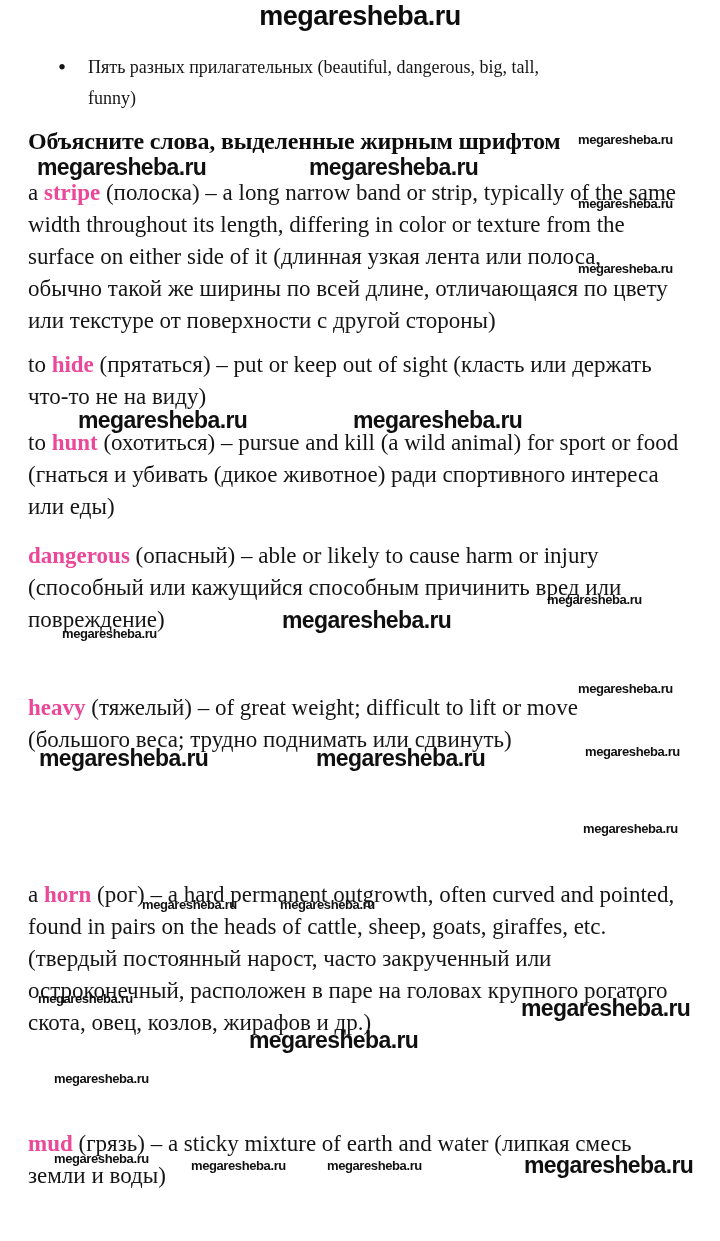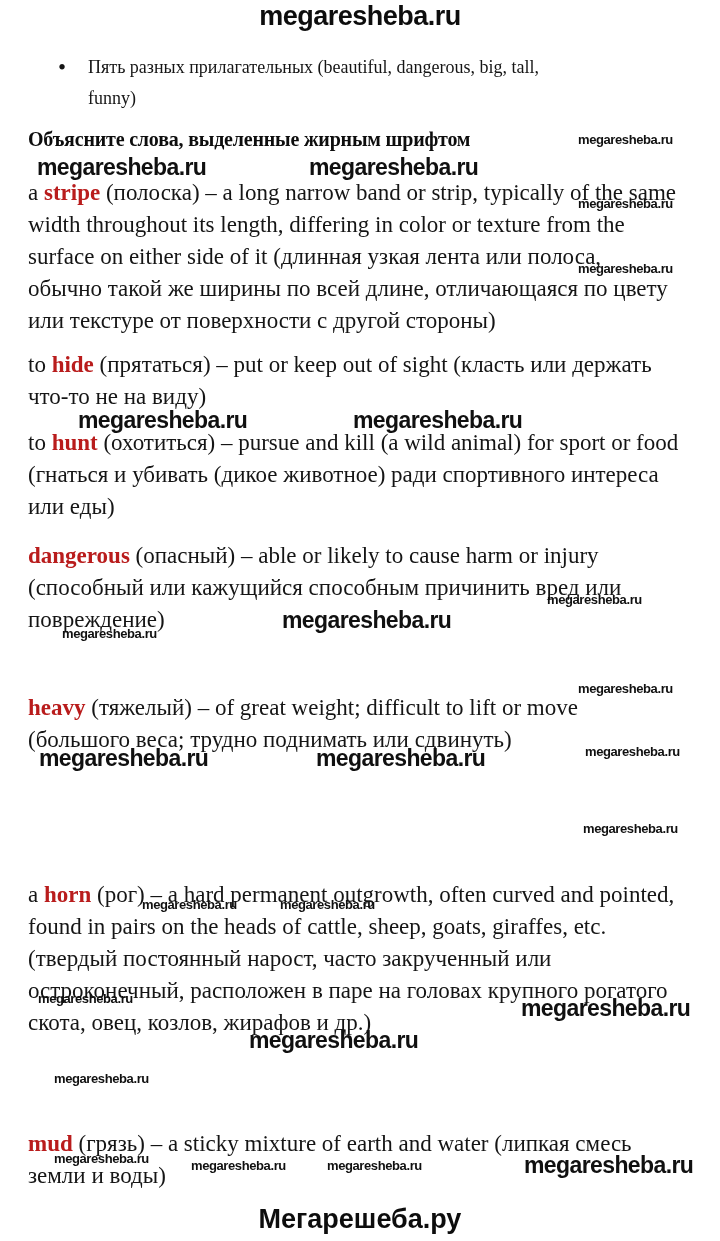--- a/index.html
+++ b/index.html
@@ -38,33 +38,33 @@
   }
   .bullet-text {
     font-size: 18px;
     line-height: 31px;
     white-space: pre-wrap;
   }
   .doc-heading {
     position: absolute;
     top: 128px; left: 28px;
     font-weight: bold;
-    font-size: 20px;
+    font-size: 24px;
     letter-spacing: -0.2px;
     color: #0d0d0d;
   }
   .entry {
     position: absolute;
     left: 28px;
     width: 688px;
     font-size: 23px;
     line-height: 32px;
     white-space: pre-wrap;
   }
-  .entry .term { font-weight: bold; color: #b91c1c; }
+  .entry .term { font-weight: bold; color: #ec4899; }
   .wm {
     position: absolute;
     font-family: "Liberation Sans", sans-serif;
     font-weight: bold;
     white-space: nowrap;
     color: #101010;
   }
   .wm-sm { font-size: 13px; letter-spacing: -0.4px; }
   .wm-md { font-size: 23px; letter-spacing: -0.6px; }
   .footer-title {
@@ -145,15 +145,14 @@
   <span class="wm wm-sm" style="left:585px;top:744px">megaresheba.ru</span>
   <span class="wm wm-sm" style="left:583px;top:821px">megaresheba.ru</span>
   <span class="wm wm-sm" style="left:142px;top:897px">megaresheba.ru</span>
   <span class="wm wm-sm" style="left:280px;top:897px">megaresheba.ru</span>
   <span class="wm wm-sm" style="left:38px;top:991px">megaresheba.ru</span>
   <span class="wm wm-sm" style="left:54px;top:1071px">megaresheba.ru</span>
   <span class="wm wm-sm" style="left:54px;top:1151px">megaresheba.ru</span>
   <span class="wm wm-sm" style="left:191px;top:1158px">megaresheba.ru</span>
   <span class="wm wm-sm" style="left:327px;top:1158px">megaresheba.ru</span>
 
-  <div class="footer-title">Мегарешеба.ру</div>
 
 </div>
 
 </body></html>

